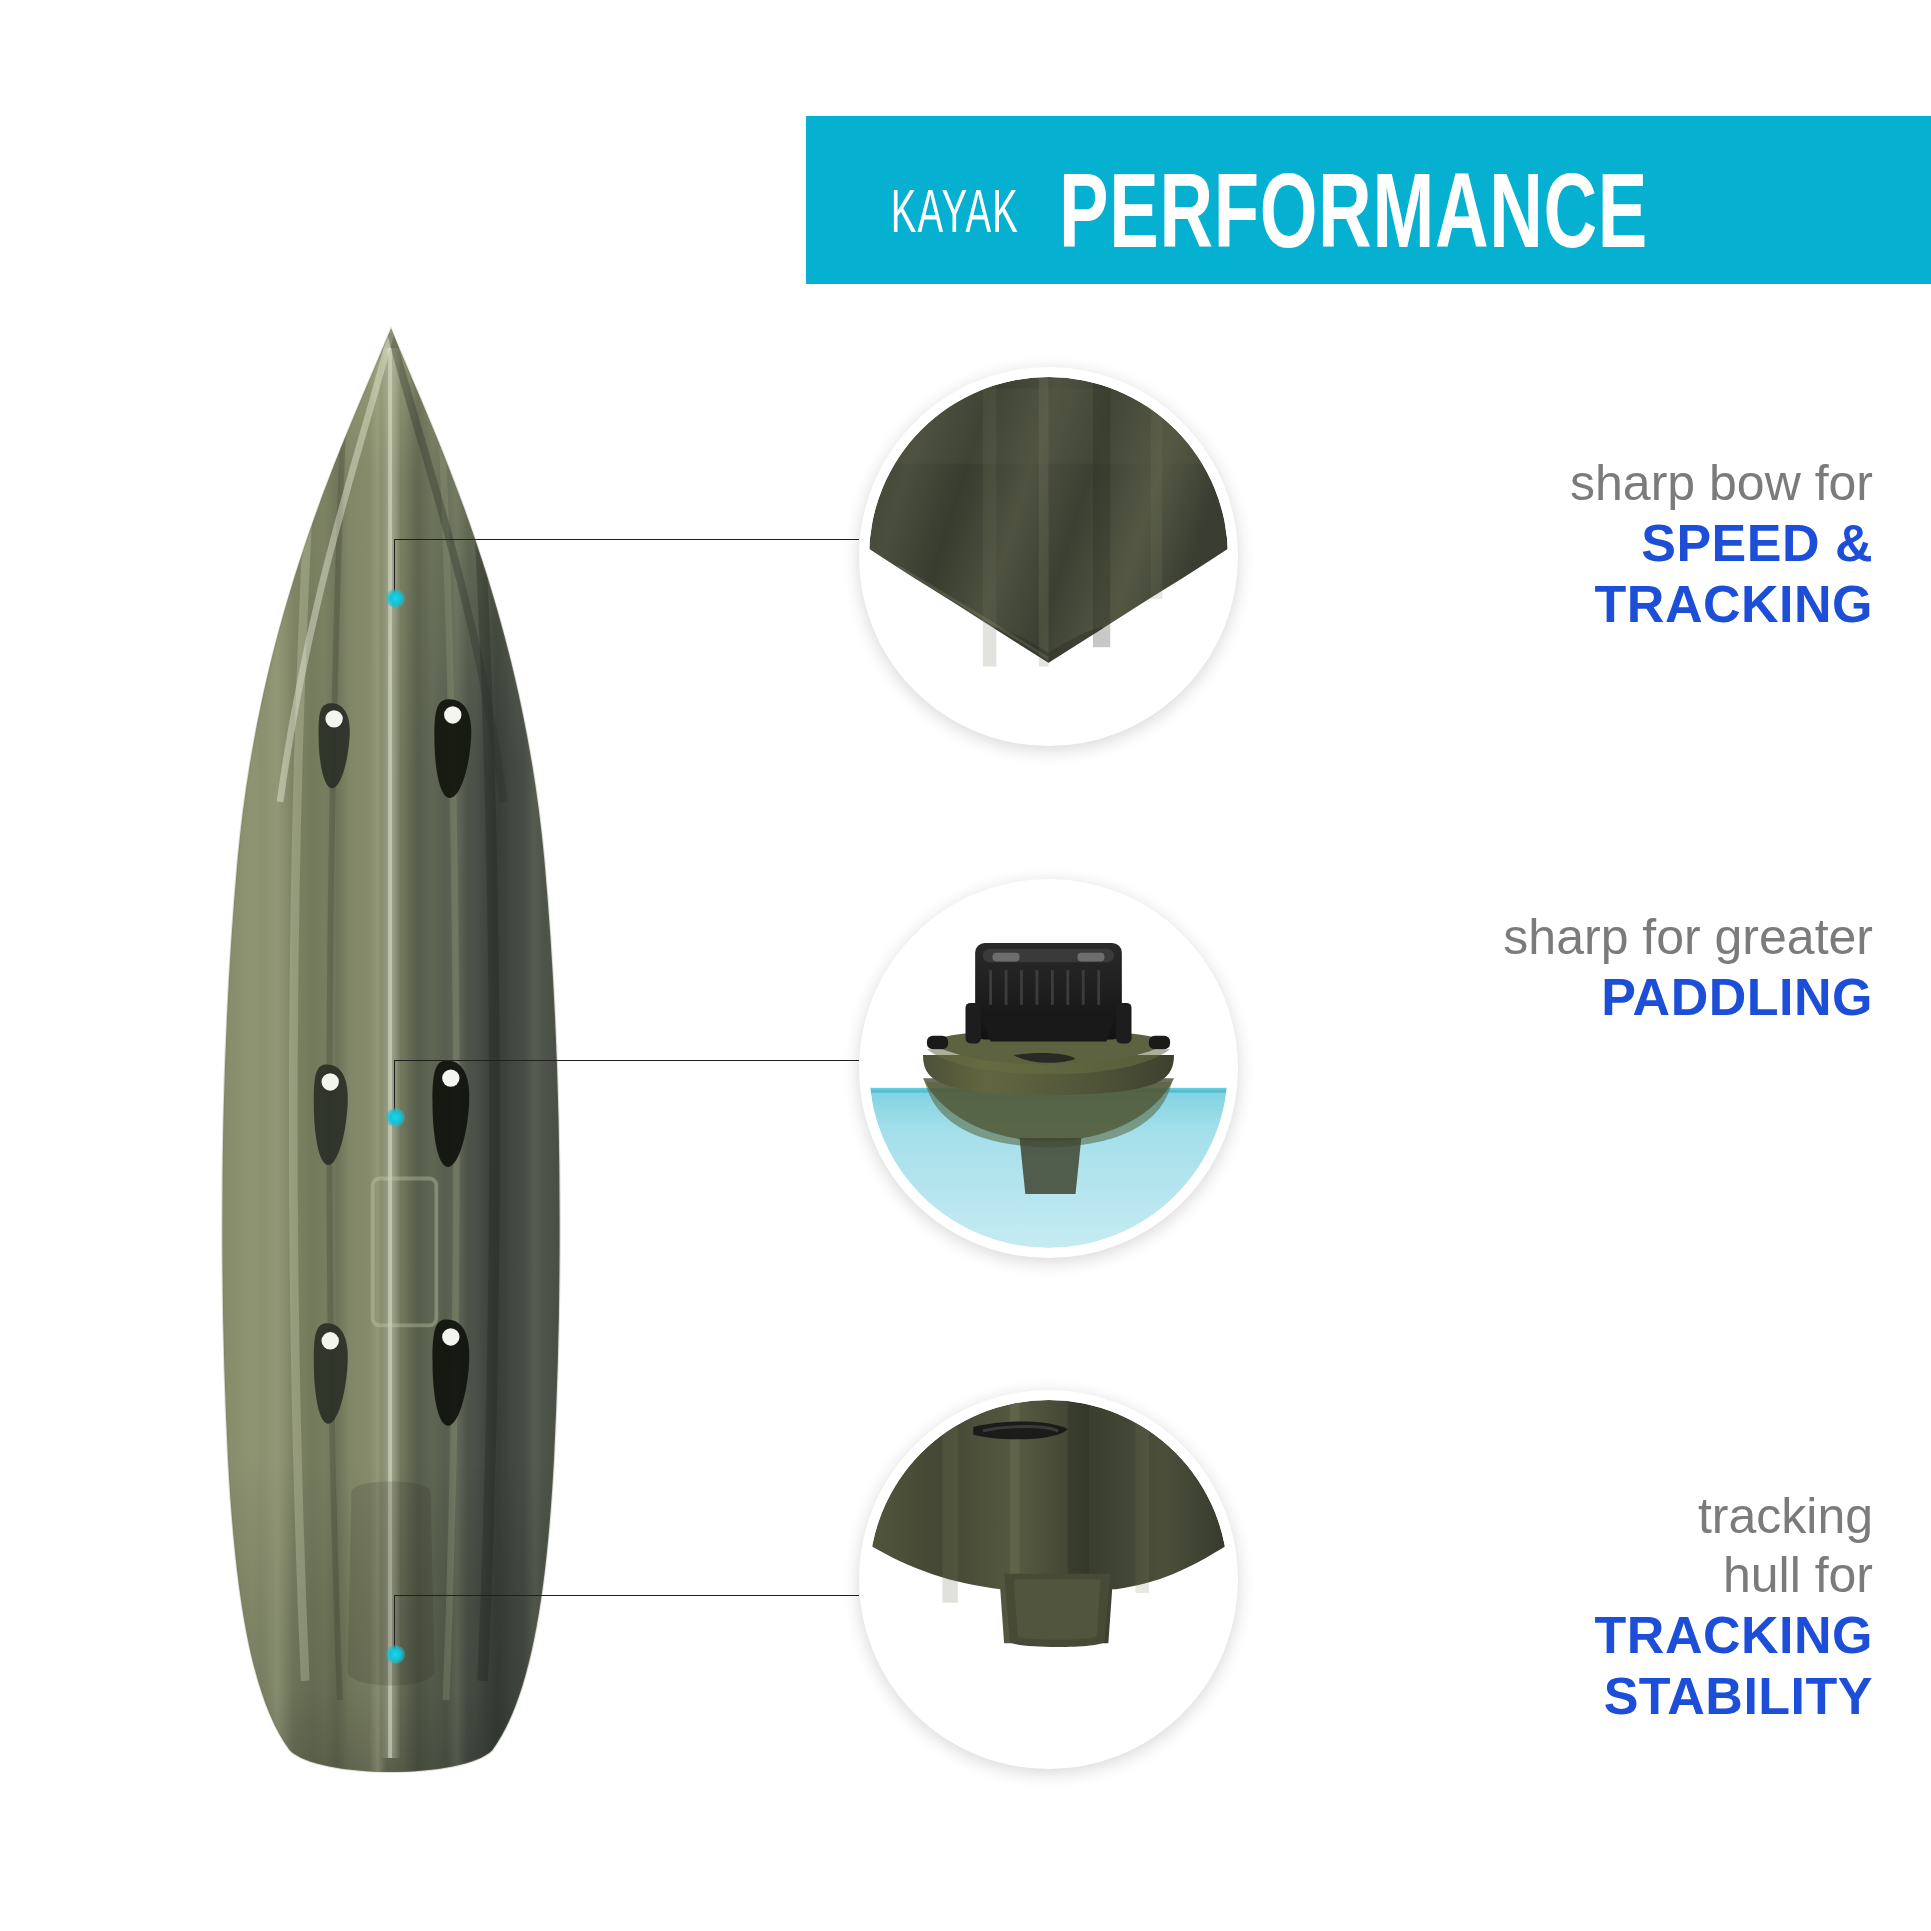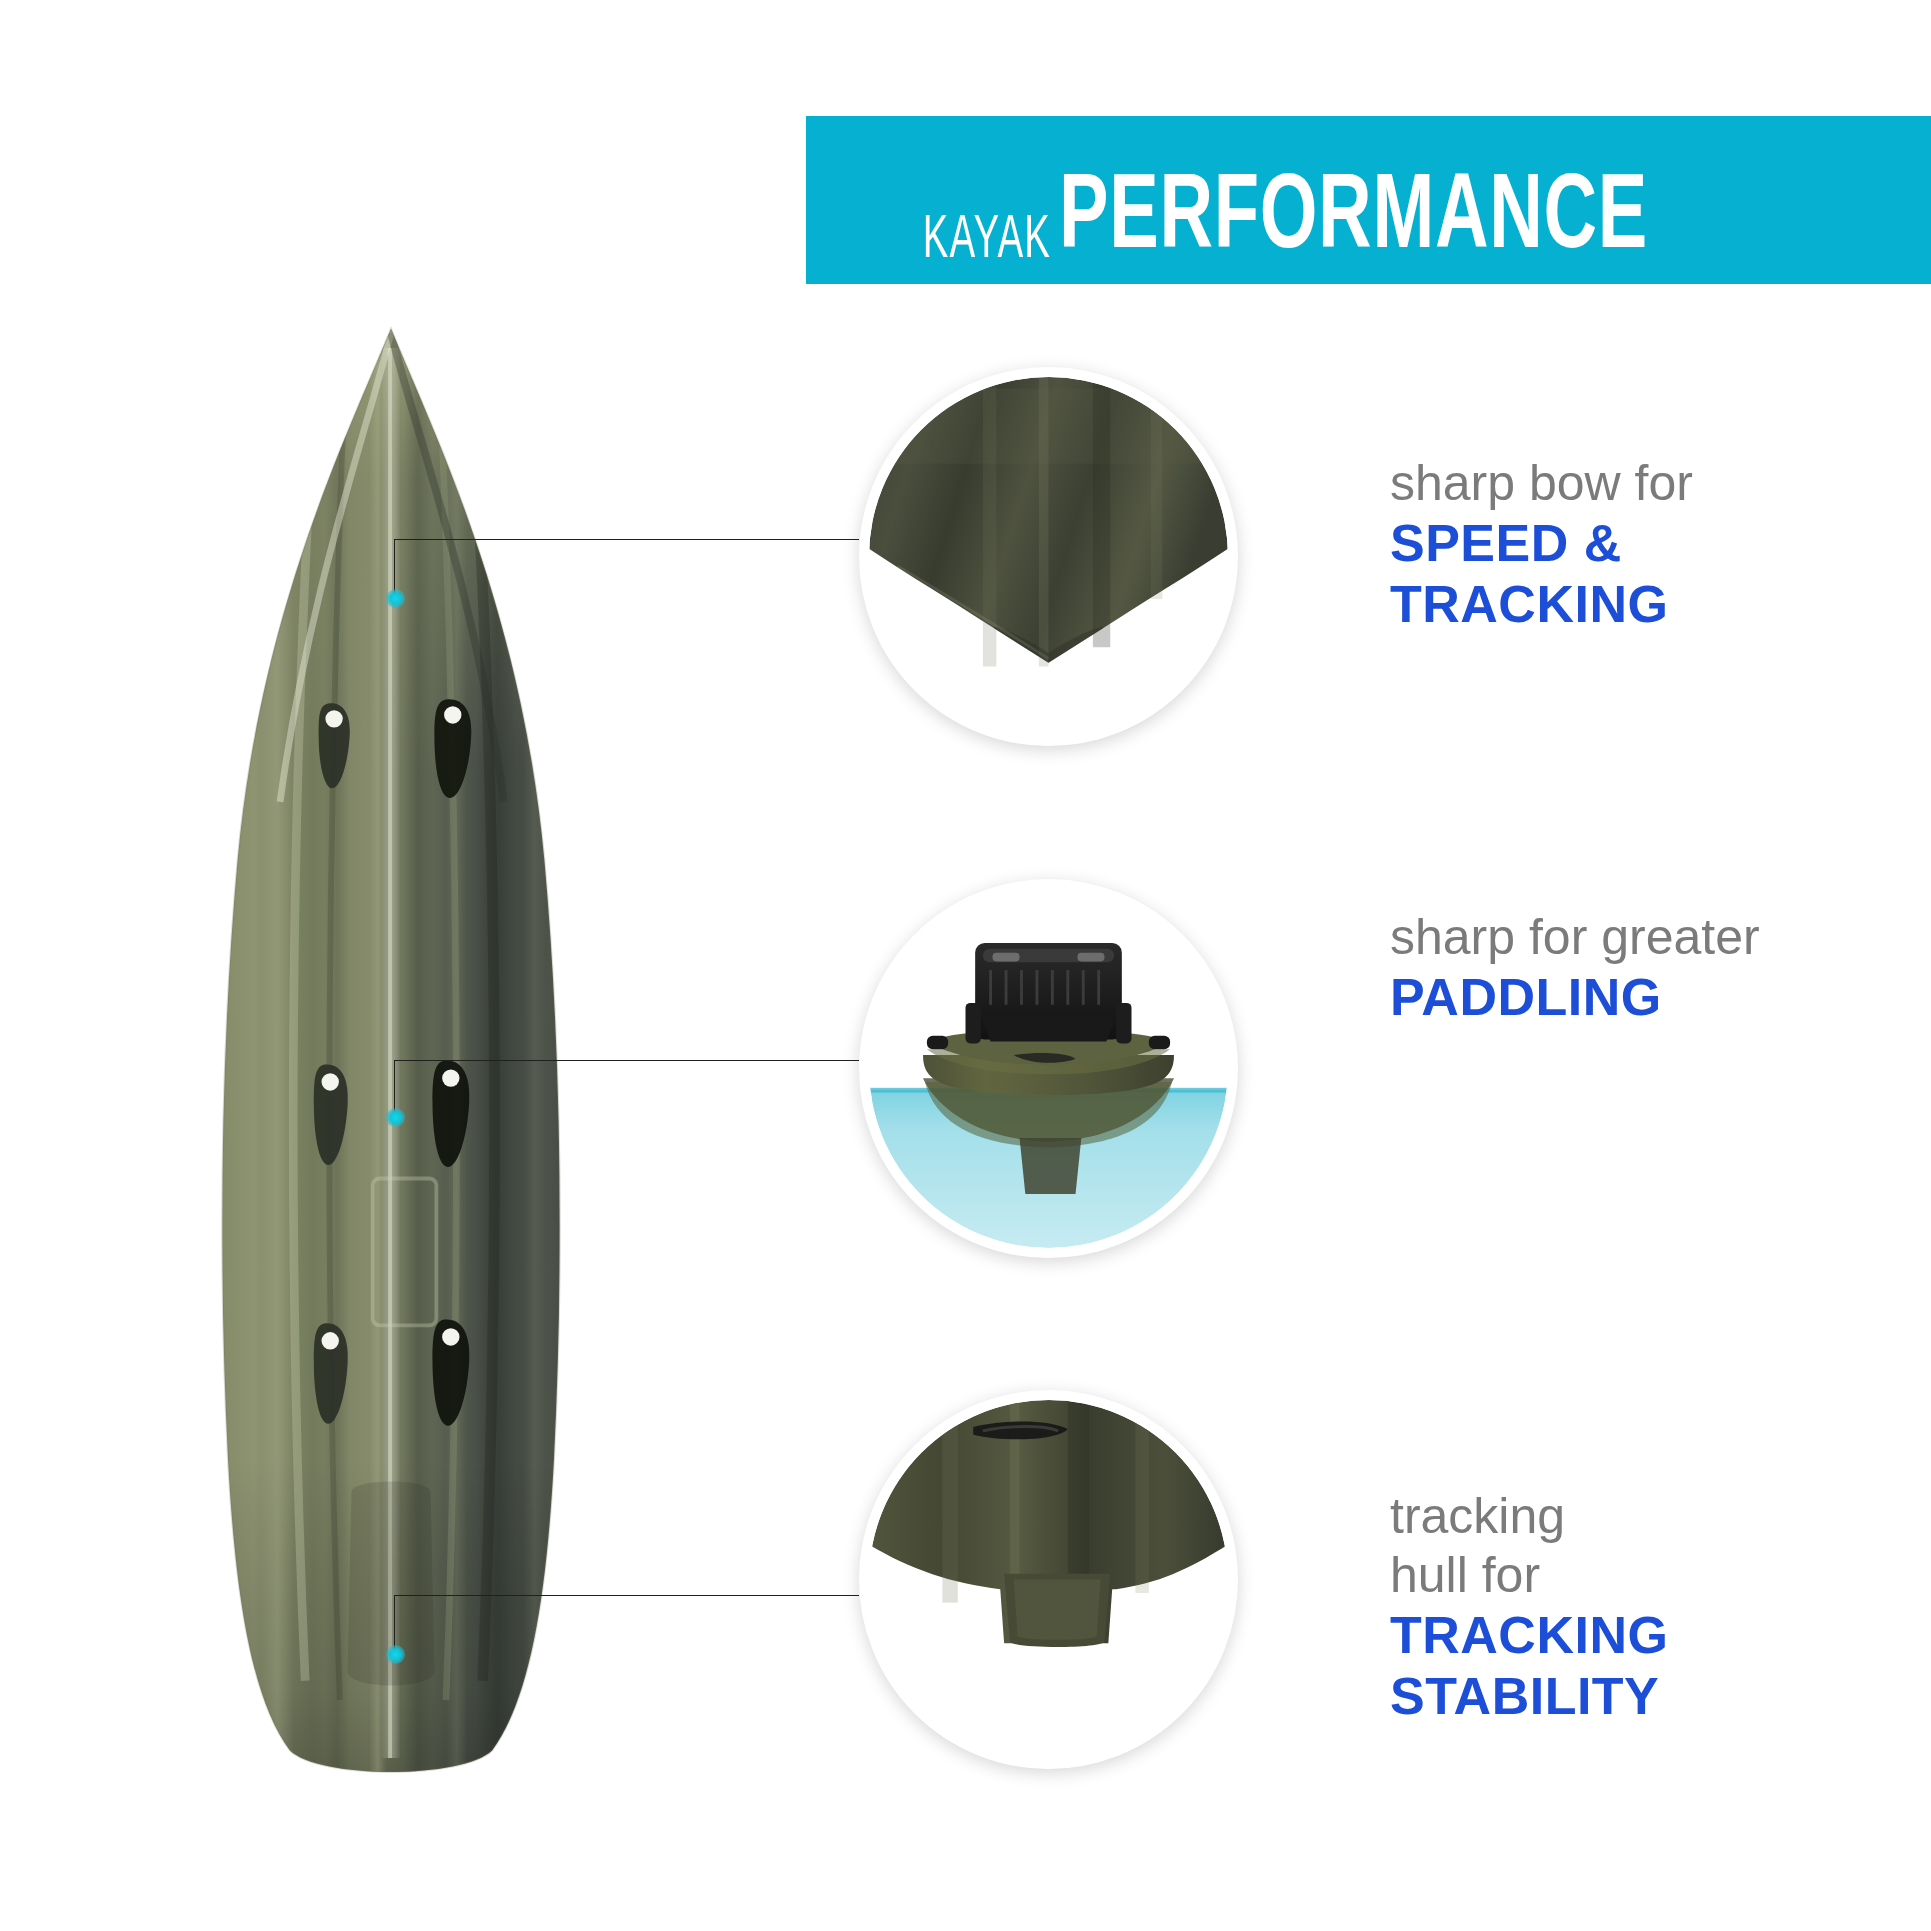--- a/index.html
+++ b/index.html
@@ -16,23 +16,24 @@
   .banner{
     position:absolute;
     left:806px;top:116px;
     width:1125px;height:168px;
     background:#06b0d0;
     display:flex;align-items:flex-end;justify-content:flex-end;
     box-sizing:border-box;
     padding:0 31px 13.5px 0;
   }
   .banner-title{
-    display:flex;align-items:flex-end;
+    display:flex;align-items:center;
     white-space:nowrap;
     color:#ffffff;
+    gap:32px;
   }
   .banner-kayak{
     font-size:62px;
     font-weight:400;
     letter-spacing:1.9px;
     transform:scaleX(0.62);
     transform-origin:right bottom;
     margin-right:-1.9px;
   }
   .banner-perf{
@@ -80,21 +81,21 @@
     border-radius:50%;
     overflow:hidden;
     background:#ffffff;
   }
   .circle-inner svg{display:block;width:100%;height:100%;}
 
   
   .txt{
     position:absolute;
     width:483px;
-    text-align:left;
+    text-align:right;
     line-height:1.18;
   }
   .txt .lead{
     color:#7b7b7b;
     font-size:50px;
     font-weight:400;
     display:block;
   }
   .txt .hi{
     color:#1d4ed8;

